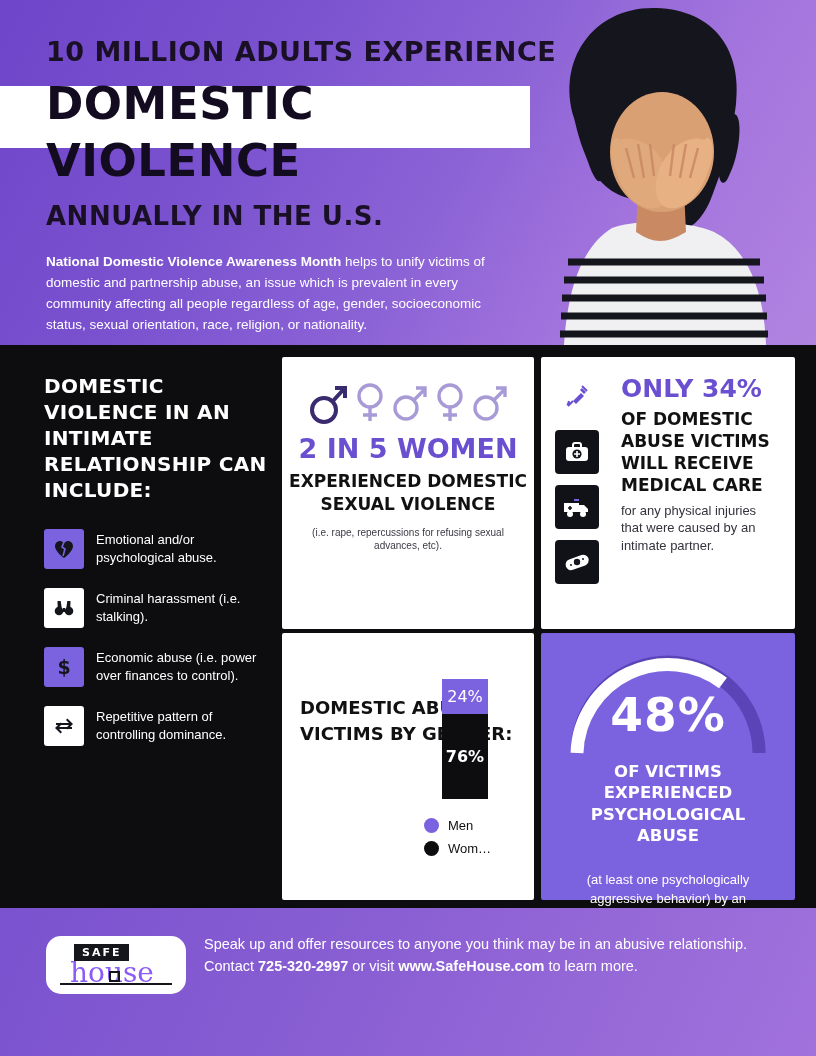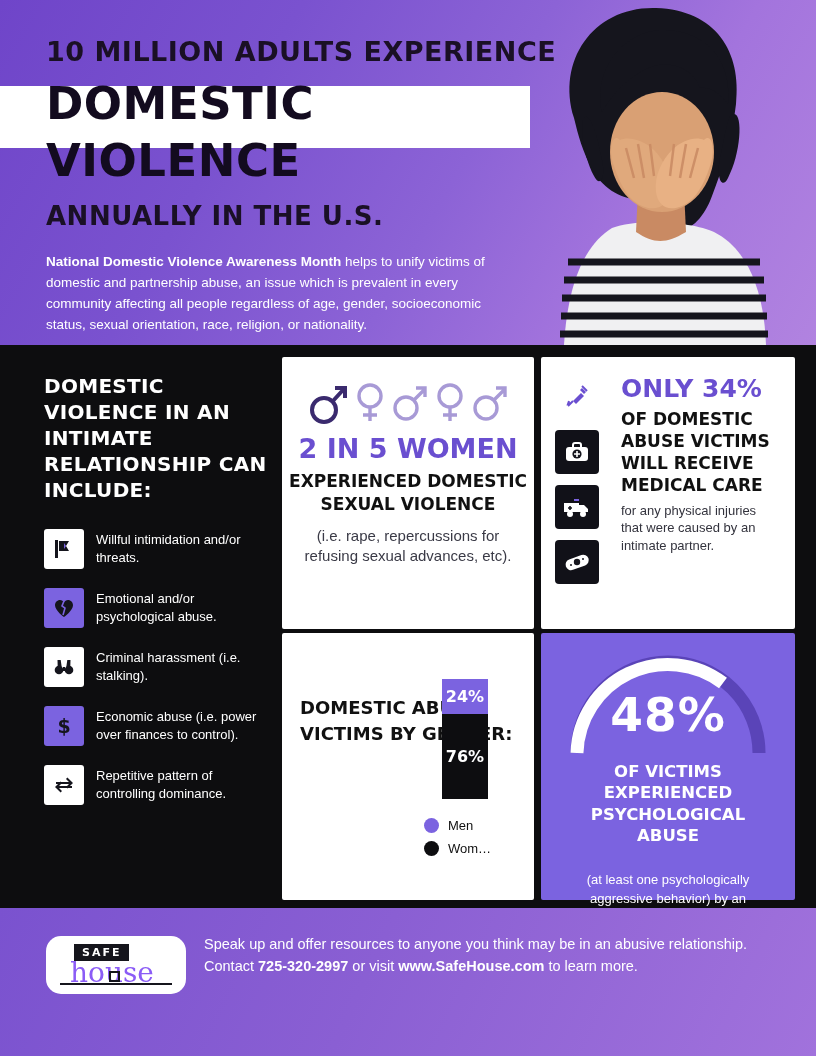--- a/index.html
+++ b/index.html
@@ -154,21 +154,21 @@
     font-family: "DejaVu Sans", sans-serif;
     font-weight: bold;
     color: #111;
     font-size: 17px;
     line-height: 1.35;
     margin-top: 6px;
   }
   .ca-note {
     text-align: center;
     color: #3a3a46;
-    font-size: 15px;
+    font-size: 10px;
     line-height: 1.35;
     margin-top: 10px;
     padding: 0 16px;
   }
 
   
   .cb-wrap { display: flex; padding: 18px 14px 10px 14px; }
   .cb-icons { width: 62px; flex: 0 0 62px; }
   .cb-ico {
     width: 44px; height: 44px;
@@ -216,21 +216,21 @@
     left: 160px; top: 46px;
     width: 46px; height: 120px;
     background: #0d0d10;
   }
   .cc-seg-top {
     position: absolute; left: 0; top: 0;
     width: 100%; height: 29%;
     background: #7b63e0;
     color: #fff;
     font-family: "DejaVu Sans", sans-serif;
-    font-weight: bold; font-size: 16px;
+    font-weight: normal; font-size: 16px;
     display: flex; align-items: center; justify-content: center;
   }
   .cc-seg-bot {
     position: absolute; left: 0; bottom: 0;
     width: 100%; height: 71%;
     color: #fff;
     font-family: "DejaVu Sans", sans-serif;
     font-weight: bold; font-size: 16px;
     display: flex; align-items: center; justify-content: center;
   }
@@ -374,30 +374,20 @@
       <div class="h-para"><b>National Domestic Violence Awareness Month</b><span> helps to unify victims of domestic and partnership abuse, an issue which is prevalent in every community affecting all people regardless of age, gender, socioeconomic status, sexual orientation, race, religion, or nationality.</span></div>
     </div>
   </div>
 
   <div class="body-area">
 
     <div class="left-col">
       <div class="left-title">DOMESTIC VIOLENCE IN AN INTIMATE RELATIONSHIP CAN INCLUDE:</div>
       <div class="list">
 
-        <div class="list-item">
-          <div class="li-icon">
-            <svg width="24" height="24" viewBox="0 0 24 24">
-                <path d="M3 3h3v18H3z" fill="#15151d"></path>
-                <path d="M7 4h10l-3 5 3 5H7z" fill="#15151d"></path>
-                <path d="M12 6l2 3-2 3z" fill="#7b63e0"></path>
-              </svg>
-          </div>
-          <div class="li-text">Willful intimidation and/or threats.</div>
-        </div>
 
 
         <div class="list-item">
           <div class="li-icon purple">
             <svg width="24" height="24" viewBox="0 0 24 24">
                 <path d="M12 21S3 14.6 3 9.2C3 6.3 5.2 4 8 4c1.8 0 3.1 1 4 2.3C12.9 5 14.2 4 16 4c2.8 0 5 2.3 5 5.2C21 14.6 12 21 12 21z" fill="#15151d"></path>
                 <path d="M12 5l-2 5 3 2-2 7" stroke="#7b63e0" stroke-width="1.6" fill="none"></path>
               </svg>
           </div>
           <div class="li-text">Emotional and/or psychological abuse.</div>

